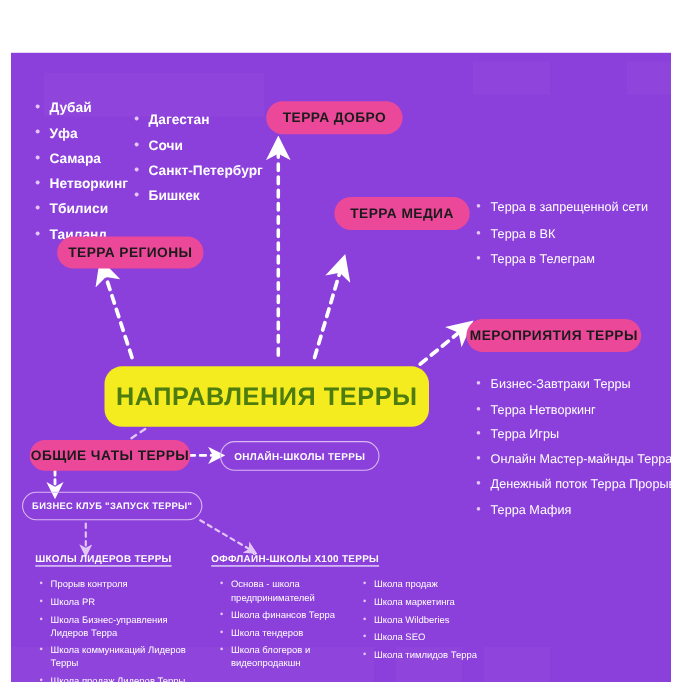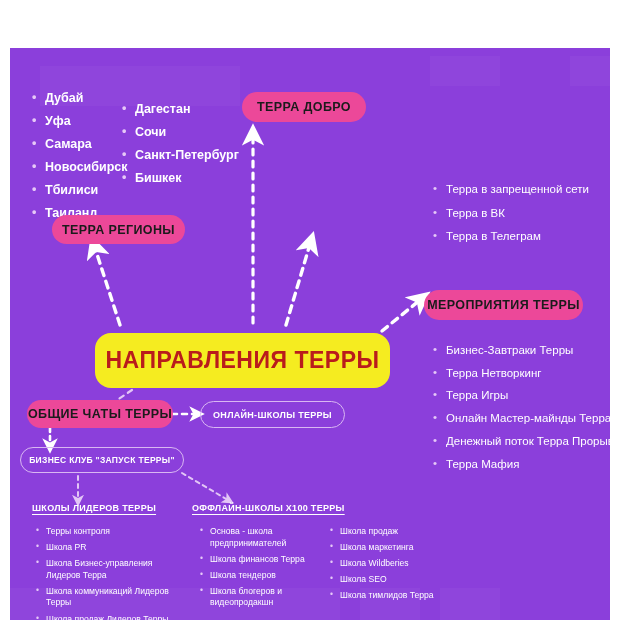--- a/index.html
+++ b/index.html
@@ -71,21 +71,21 @@
     background: #F5EC20;
     border-radius: 16px;
     display: flex;
     align-items: center;
     justify-content: center;
     box-sizing: border-box;
   }
   #center-node .label {
     font-size: 23px;
     font-weight: bold;
-    color: #b91c1c;
+    color: #4d7c0f;
     letter-spacing: 0.5px;
     white-space: nowrap;
   }
 
   
   .blist {
     position: absolute;
     color: #ffffff;
     list-style: none;
     margin: 0;
@@ -198,40 +198,43 @@
 
     <line x1="68" y1="428" x2="68" y2="452" stroke="#E3C6F6" stroke-width="2" stroke-dasharray="4 4" stroke-linecap="round" marker-end="url(#ahp)"></line>
 
     <line x1="172" y1="425" x2="218" y2="452" stroke="#E3C6F6" stroke-width="2" stroke-dasharray="4 4" stroke-linecap="round" marker-end="url(#ahp)"></line>
   </svg>
 
   <ul class="blist regions-a">
     <li>Дубай</li>
     <li>Уфа</li>
     <li>Самара</li>
-    <li>Новосибирск</li>
+    <li>Нетворкинг</li>
     <li>Тбилиси</li>
     <li>Таиланд</li>
   </ul>
 
   <ul class="blist regions-b">
     <li>Дагестан</li>
     <li>Сочи</li>
     <li>Санкт-Петербург</li>
     <li>Бишкек</li>
   </ul>
 
   <div class="pill" style="left:42px; top:167px; width:133px; height:29px; font-size:12.5px;">
     <span>ТЕРРА РЕГИОНЫ</span>
   </div>
 
   <div class="pill" style="left:232px; top:44px; width:124px; height:30px; font-size:12.5px;">
     <span>ТЕРРА ДОБРО</span>
   </div>
 
+  <div class="pill" style="left:294px; top:131px; width:123px; height:30px; font-size:12.5px;">
+    <span>ТЕРРА МЕДИА</span>
+  </div>
 
   <div class="pill" style="left:414px; top:242px; width:159px; height:30px; font-size:12.5px;">
     <span>МЕРОПРИЯТИЯ ТЕРРЫ</span>
   </div>
 
   <div class="pill" style="left:17px; top:352px; width:146px; height:28px; font-size:12.5px;">
     <span>ОБЩИЕ ЧАТЫ ТЕРРЫ</span>
   </div>
 
   <div class="pill-outline" style="left:190px; top:353px; width:145px; height:27px; font-size:9px;">
@@ -256,21 +259,21 @@
     <li>Бизнес-Завтраки Терры</li>
     <li>Терра Нетворкинг</li>
     <li>Терра Игры</li>
     <li>Онлайн Мастер-майнды Терра</li>
     <li>Денежный поток Терра Прорыв</li>
     <li>Терра Мафия</li>
   </ul>
 
   <div class="sec-title" style="left:22px; top:455px;">ШКОЛЫ ЛИДЕРОВ ТЕРРЫ</div>
   <ul class="slist" style="left:26px; top:478px; width:140px;">
-    <li>Терры контроля</li>
+    <li>Прорыв контроля</li>
     <li>Школа PR</li>
     <li>Школа Бизнес-управления Лидеров Терра</li>
     <li>Школа коммуникаций Лидеров Терры</li>
     <li>Школа продаж Лидеров Терры</li>
   </ul>
 
   <div class="sec-title" style="left:182px; top:455px;">ОФФЛАЙН-ШКОЛЫ Х100 ТЕРРЫ</div>
   <ul class="slist" style="left:190px; top:478px; width:125px;">
     <li>Основа - школа предпринимателей</li>
     <li>Школа финансов Терра</li>

